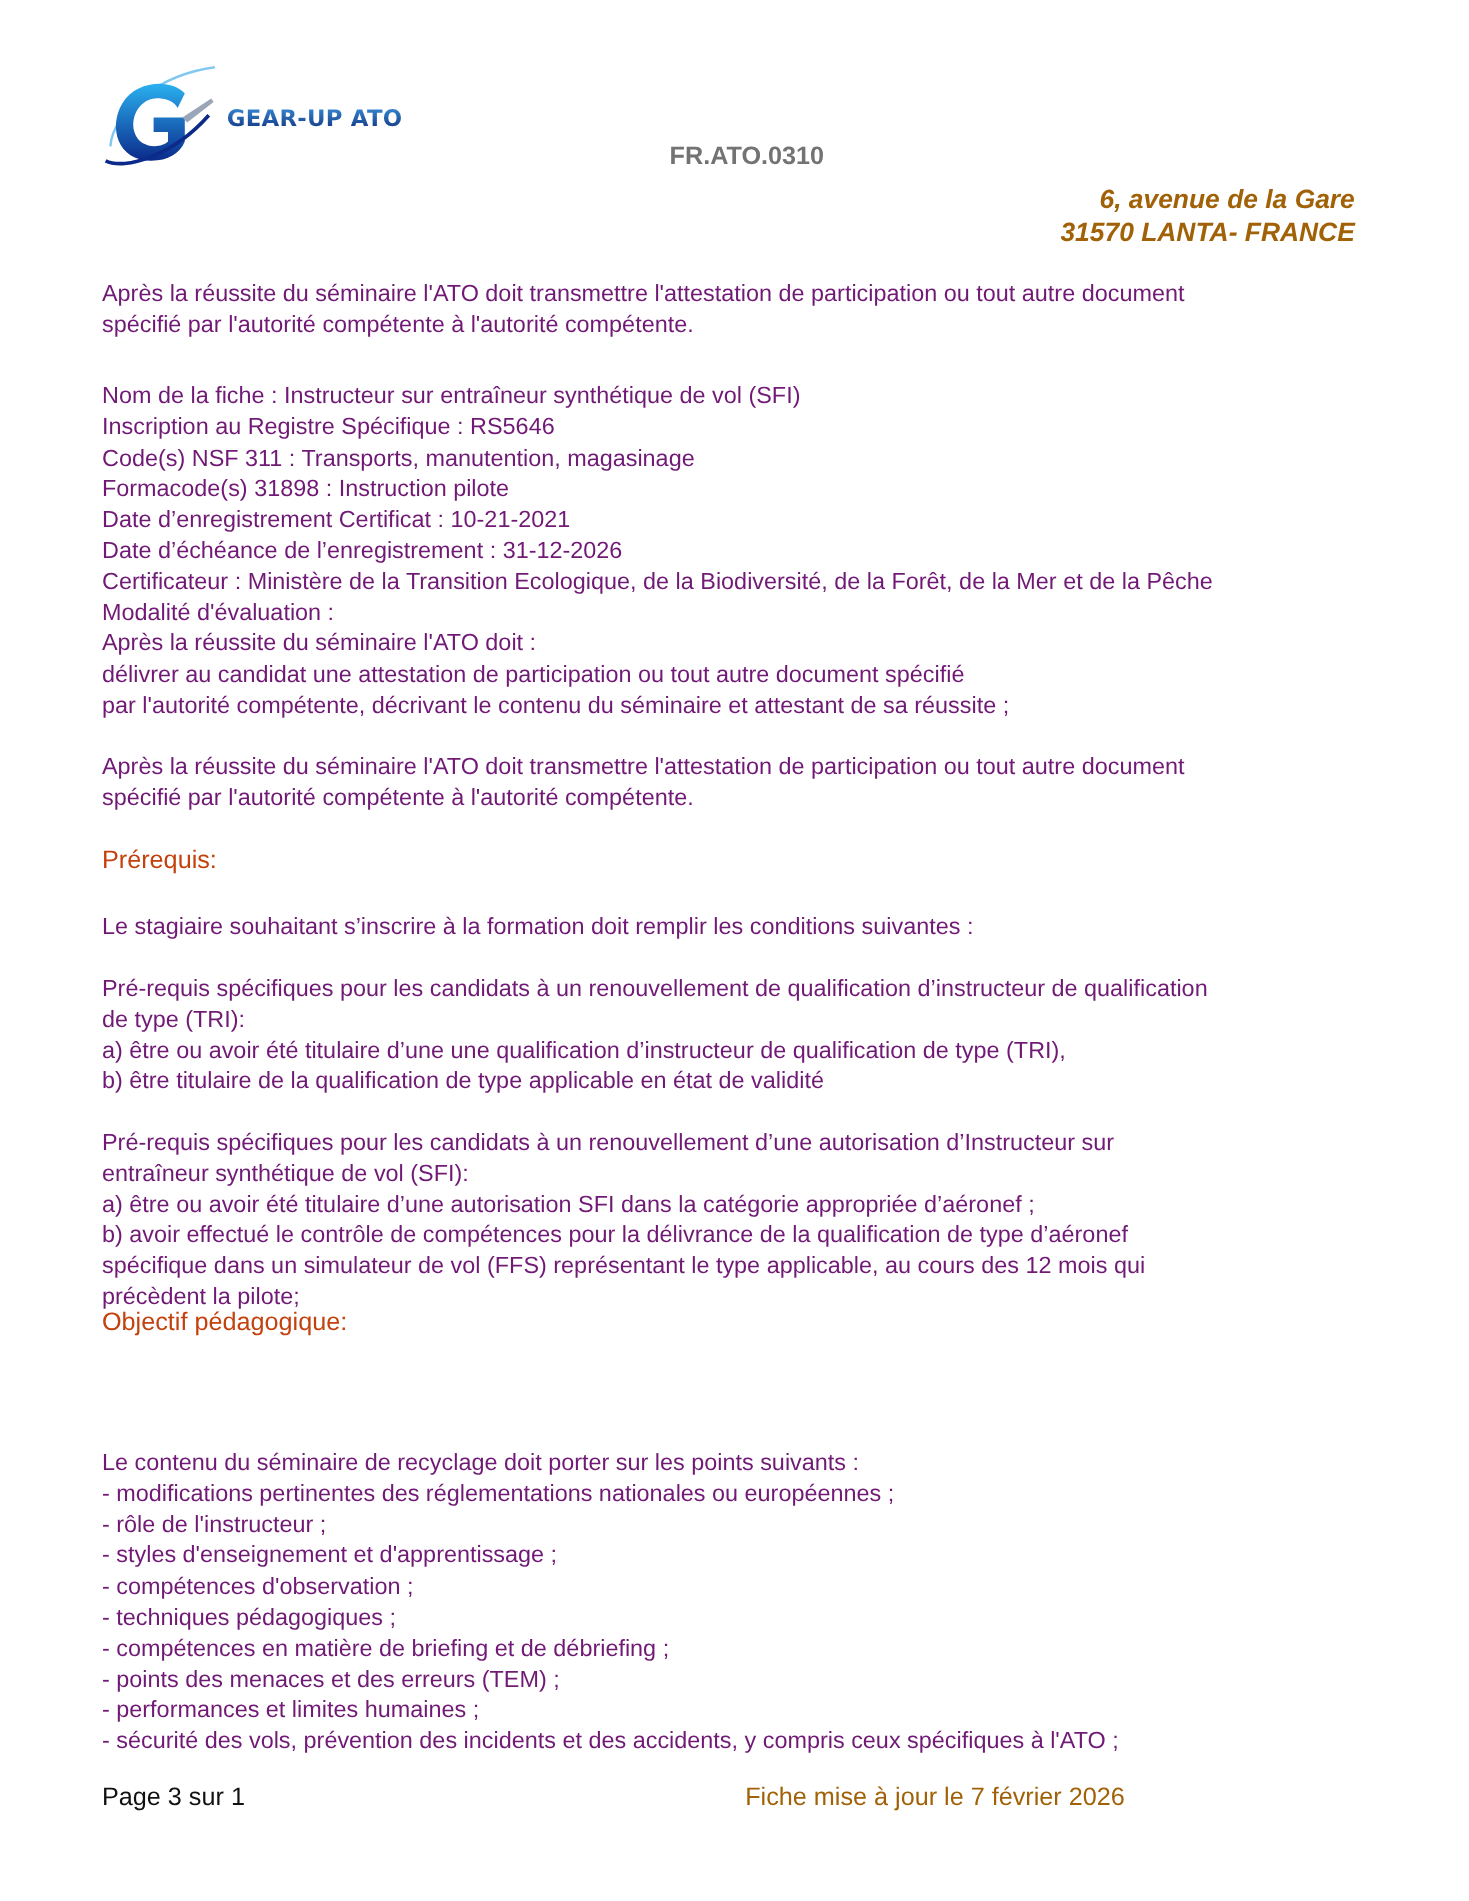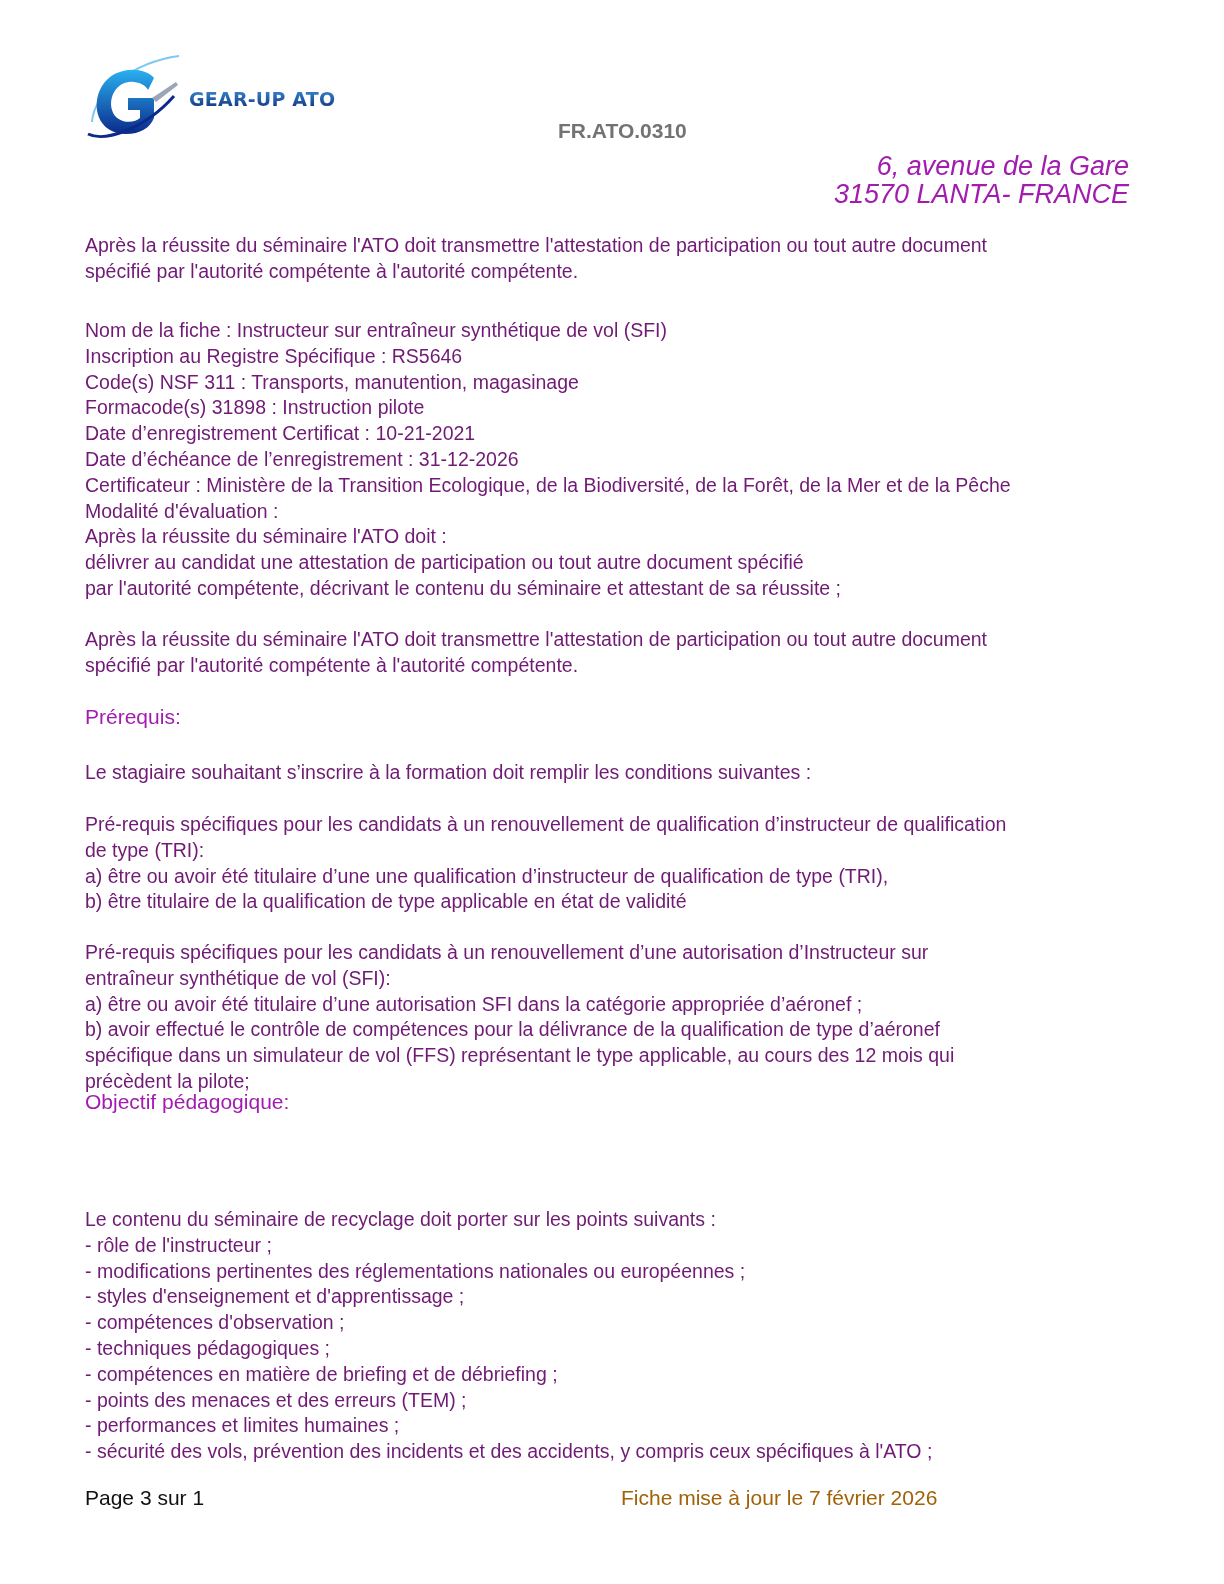--- a/index.html
+++ b/index.html
@@ -15,29 +15,29 @@
     letter-spacing: 0.2px; color: #1b4fa8;
     background: linear-gradient(#3a8fd8, #0f2e7a);
     -webkit-background-clip: text; background-clip: text; -webkit-text-fill-color: transparent;
   }
   .ref-code {
     position: absolute; left: 558px; top: 119px;
     font-weight: bold; font-size: 21px; color: #737373;
   }
   .address {
     position: absolute; right: 95px; top: 152px; text-align: right;
-    font-weight: normal; font-style: italic; font-size: 27px; line-height: 28px; color: #a21caf;
+    font-weight: bold; font-style: italic; font-size: 22px; line-height: 28px; color: #a16207;
   }
   .body-text {
     position: absolute; left: 85px; width: 1060px;
     font-size: 19.5px; line-height: 25.8px; color: #701a75;
   }
   .body-text p { margin: 0; }
   .heading {
-    position: absolute; left: 85px; font-size: 21px; color: #a21caf;
+    position: absolute; left: 85px; font-size: 21px; color: #c2410c;
   }
   .footer-left { position: absolute; left: 85px; top: 1486px; font-size: 21px; color: #111; }
   .footer-right { position: absolute; left: 621px; top: 1486px; font-size: 21px; color: #a16207; }
 </style>
 </head>
 <body>
 
 <div class="logo">
   <svg width="100" height="90" viewBox="0 0 100 90">
     <defs>
@@ -102,22 +102,22 @@
   <p>a)  être ou avoir été titulaire d’une autorisation SFI dans la catégorie appropriée d’aéronef ;</p>
   <p>b)  avoir effectué le contrôle de compétences pour la délivrance de la qualification de type d’aéronef</p>
   <p>spécifique dans un simulateur de vol (FFS) représentant le type applicable, au cours des 12 mois qui</p>
   <p>précèdent la pilote;</p>
 </div>
 
 <div class="heading" style="top:1090px;">Objectif pédagogique:</div>
 
 <div class="body-text" style="top:1207px;">
   <p>Le contenu du séminaire de recyclage doit porter sur les points suivants :</p>
+  <p>- modifications pertinentes des réglementations nationales ou européennes ;</p>
   <p>- rôle de l'instructeur ;</p>
-  <p>- modifications pertinentes des réglementations nationales ou européennes ;</p>
   <p>- styles d'enseignement et d'apprentissage ;</p>
   <p>- compétences d'observation ;</p>
   <p>- techniques pédagogiques ;</p>
   <p>- compétences en matière de briefing et de débriefing ;</p>
   <p>- points des menaces et des erreurs (TEM) ;</p>
   <p>- performances et limites humaines ;</p>
   <p>- sécurité des vols, prévention des incidents et des accidents, y compris ceux spécifiques à l'ATO ;</p>
 </div>
 
 <div class="footer-left">Page 3 sur 1</div>

